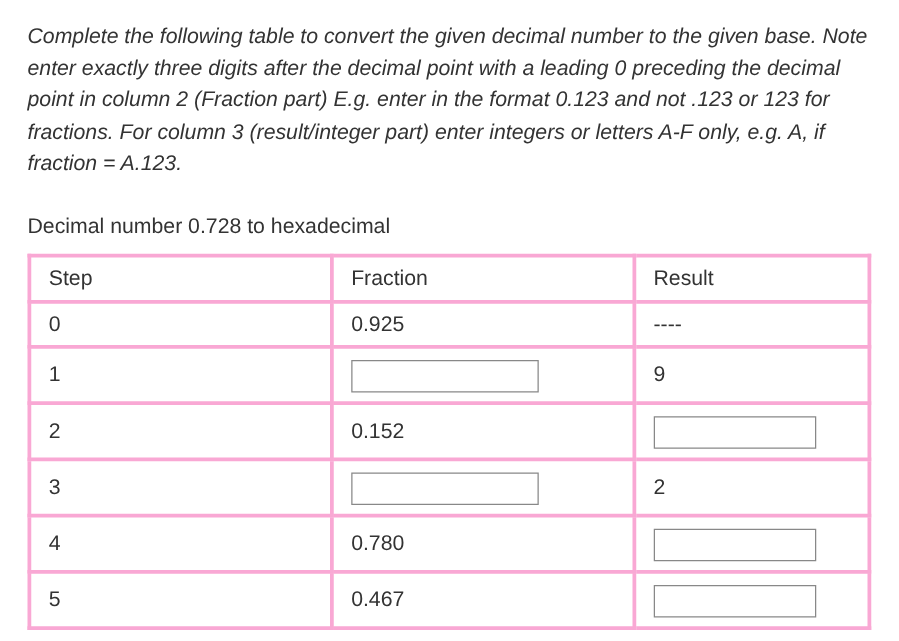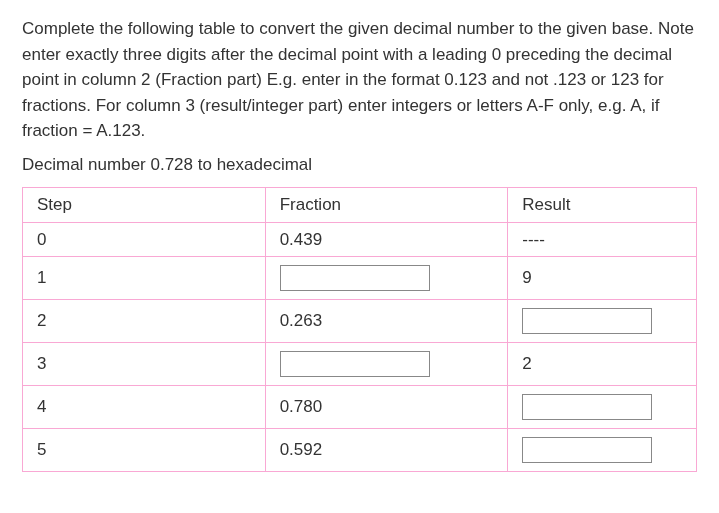--- a/index.html
+++ b/index.html
@@ -6,35 +6,36 @@
       font-family: "Segoe UI", Arial, sans-serif;
       font-size: 17px;
       color: #333;
       margin: 0;
       padding: 16px 22px;
       width: 719px;
       box-sizing: border-box;
       line-height: 1.5;
     }
     .instructions {
-      margin-bottom: 8px;
+      margin-bottom: 24px;
+      font-style: italic;
     }
     .subtitle {
       margin-bottom: 10px;
     }
     table {
       border-collapse: collapse;
       width: 100%;
       table-layout: fixed;
     }
     col.step-col { width: 36%; }
     col.frac-col { width: 36%; }
     col.res-col  { width: 28%; }
     td {
-      border: 1px solid #f9a8d4;
+      border: 3px solid #f9a8d4;
       padding: 4px 14px;
       vertical-align: middle;
       font-size: 17px;
       height: 34px;
     }
     tr.head-row td {
       height: 24px;
     }
     tr.step0-row td {
       height: 24px;
@@ -65,35 +66,35 @@
   </colgroup>
   <tbody>
       <tr class="head-row">
     <td>Step</td>
     <td>Fraction</td>
     <td>Result</td>
   </tr>
 
   <tr class="step0-row">
     <td>0</td>
-    <td>0.439</td>
+    <td>0.925</td>
     <td>----</td>
   </tr>
 
   <tr>
     <td>1</td>
     <td>
       <input type="text" value="" style="">
     </td>
     <td>9</td>
   </tr>
 
   <tr>
     <td>2</td>
-    <td>0.263</td>
+    <td>0.152</td>
     <td class="result-cell">
       <input type="text" value="" style="">
     </td>
   </tr>
 
   <tr>
     <td>3</td>
     <td>
       <input type="text" value="" style="">
     </td>
@@ -103,19 +104,19 @@
   <tr>
     <td>4</td>
     <td>0.780</td>
     <td class="result-cell">
       <input type="text" value="" style="">
     </td>
   </tr>
 
   <tr>
     <td>5</td>
-    <td>0.592</td>
+    <td>0.467</td>
     <td class="result-cell">
       <input type="text" value="" style="">
     </td>
   </tr>
 </tbody>
   </table>
 
 </body></html>

